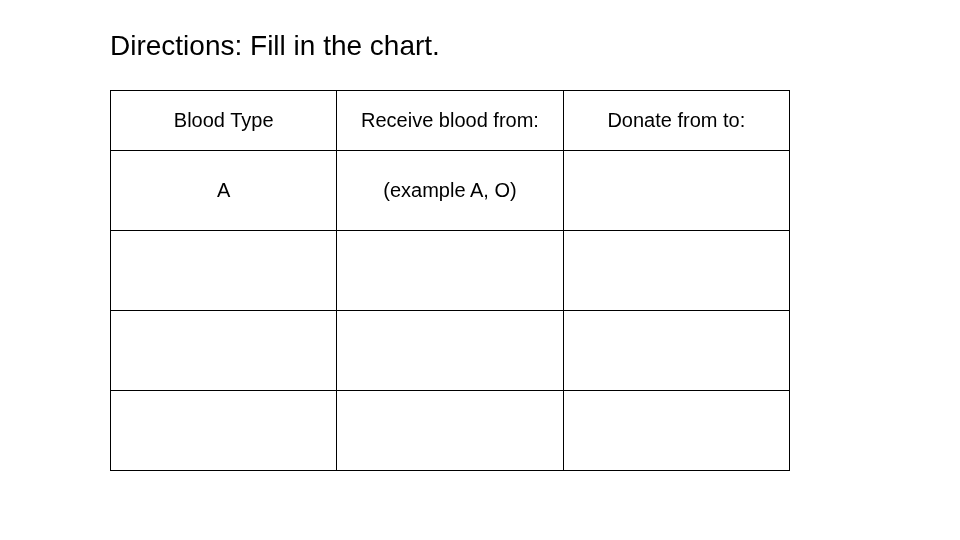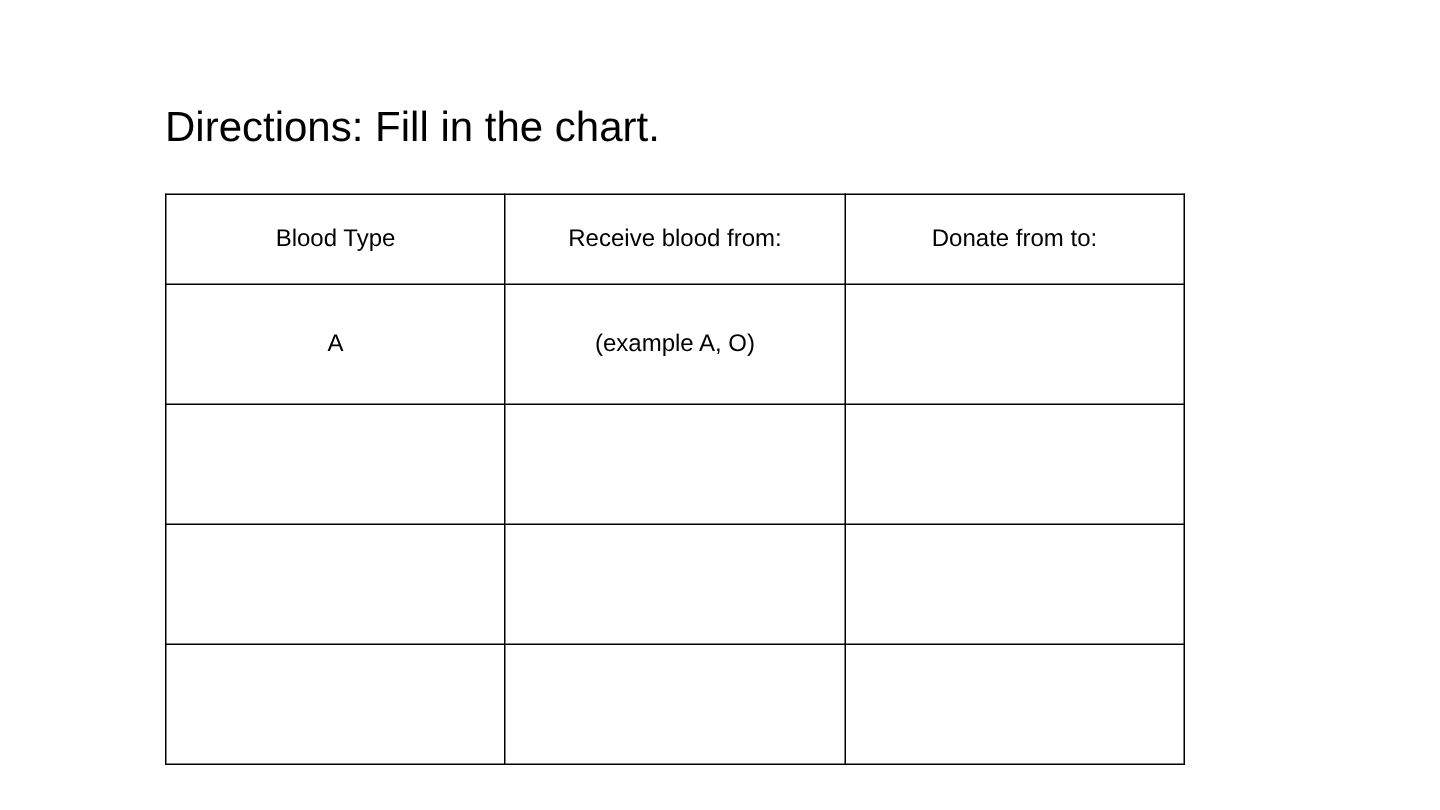--- a/index.html
+++ b/index.html
@@ -1,19 +1,18 @@
 <!DOCTYPE html>
 <html><head>
   <meta charset="utf-8">
   <style>
     * {
       margin: 0;
       padding: 0;
       box-sizing: border-box;
-      justify-content: flex-end;
     }
 
     body {
       width: 960px;
       height: 540px;
       background: #ffffff;
       font-family: 'Segoe UI', Arial, sans-serif;
       overflow: hidden;
     }
 
@@ -38,21 +37,21 @@
     }
 
     .chart-table th,
     .chart-table td {
       border: 1px solid #000000;
       padding: 0;
       height: 75px;
       width: 220px;
       text-align: center;
       vertical-align: middle;
-      font-size: 16px;
+      font-size: 20px;
       font-weight: normal;
       color: #000000;
     }
 
     .chart-table thead th {
       height: 60px;
     }
 
     .chart-table tbody tr {
       height: 80px;

